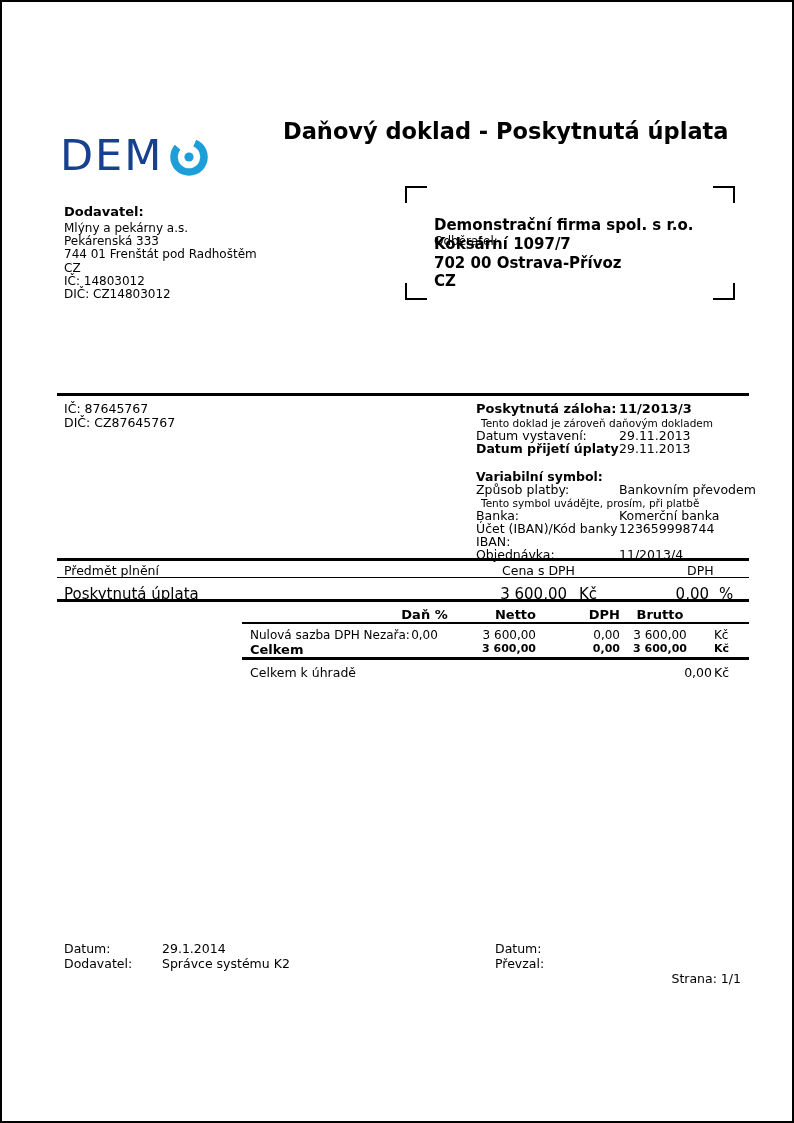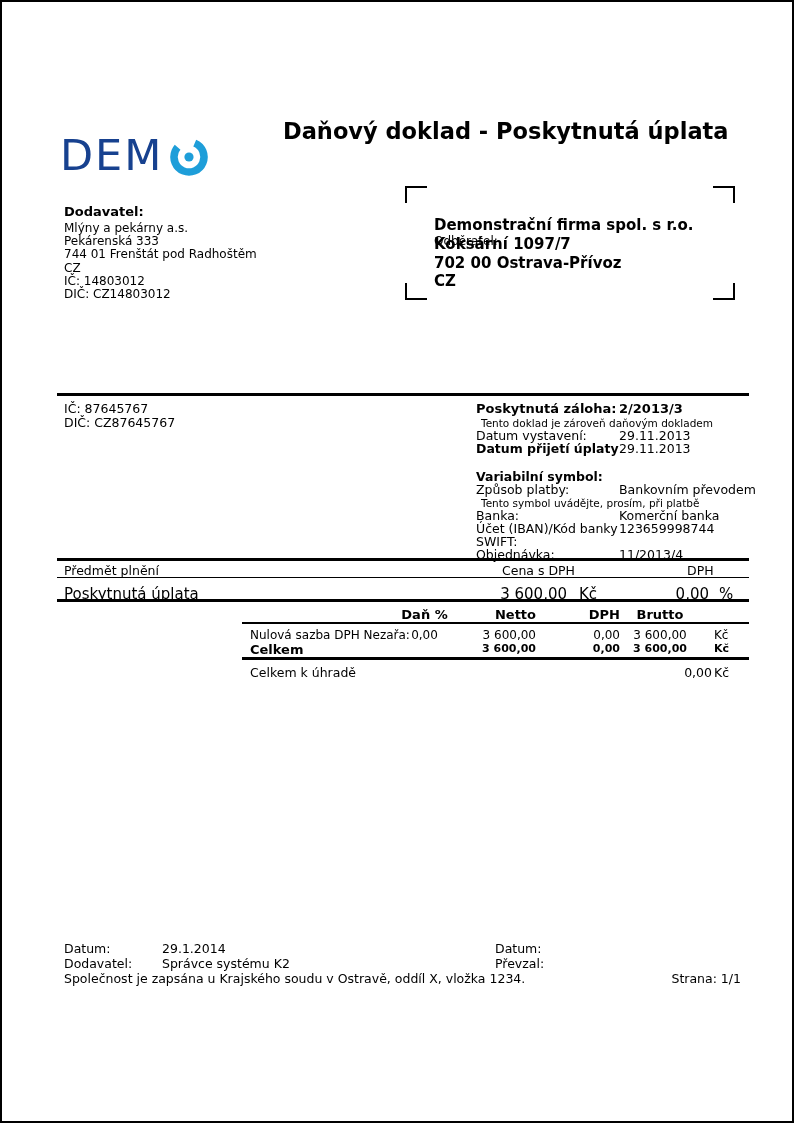--- a/index.html
+++ b/index.html
@@ -123,21 +123,21 @@
   <div class="hr3" style="top:391px;"></div>
 
   <div class="ids">
     <div>IČ: 87645767</div>
     <div>DIČ: CZ87645767</div>
   </div>
 
   <div class="info" style="top:400px;">
     <div class="irow adv b">
       <span class="lbl">Poskytnutá záloha:</span>
-      <span>2/2013/3</span>
+      <span>11/2013/3</span>
     </div>
     <div class="note">Tento doklad je zároveň daňovým dokladem</div>
     <div class="irow">
       <span class="lbl">Datum vystavení:</span>
       <span>29.11.2013</span>
     </div>
     <div class="irow">
       <span class="lbl b">Datum přijetí úplaty</span>
       <span>29.11.2013</span>
     </div>
@@ -154,21 +154,21 @@
     <div class="note">Tento symbol uvádějte, prosím, při platbě</div>
     <div class="irow">
       <span class="lbl">Banka:</span>
       <span>Komerční banka</span>
     </div>
     <div class="irow">
       <span class="lbl">Účet (IBAN)/Kód banky</span>
       <span>123659998744</span>
     </div>
     <div class="irow">
-      <span class="lbl">SWIFT:</span>
+      <span class="lbl">IBAN:</span>
     </div>
     <div class="irow">
       <span class="lbl">Objednávka:</span>
       <span>11/2013/4</span>
     </div>
   </div>
 
   <div class="hr3" style="top:556px;"></div>
 
   <div class="abs t1-head" style="left:62px;  top:561px;">Předmět plnění</div>
@@ -223,16 +223,15 @@
     </div>
     <div class="frow">
       <span class="lbl">Dodavatel:</span>
       <span>Správce systému K2</span>
     </div>
   </div>
   <div class="f-right">
     <div class="frow"><span>Datum:</span></div>
     <div class="frow"><span>Převzal:</span></div>
   </div>
-  <div class="f-reg">Společnost je zapsána u Krajského soudu v Ostravě, oddíl X, vložka 1234.</div>
   <div class="f-page">Strana: 1/1</div>
 
 </div>
 
 </body></html>

